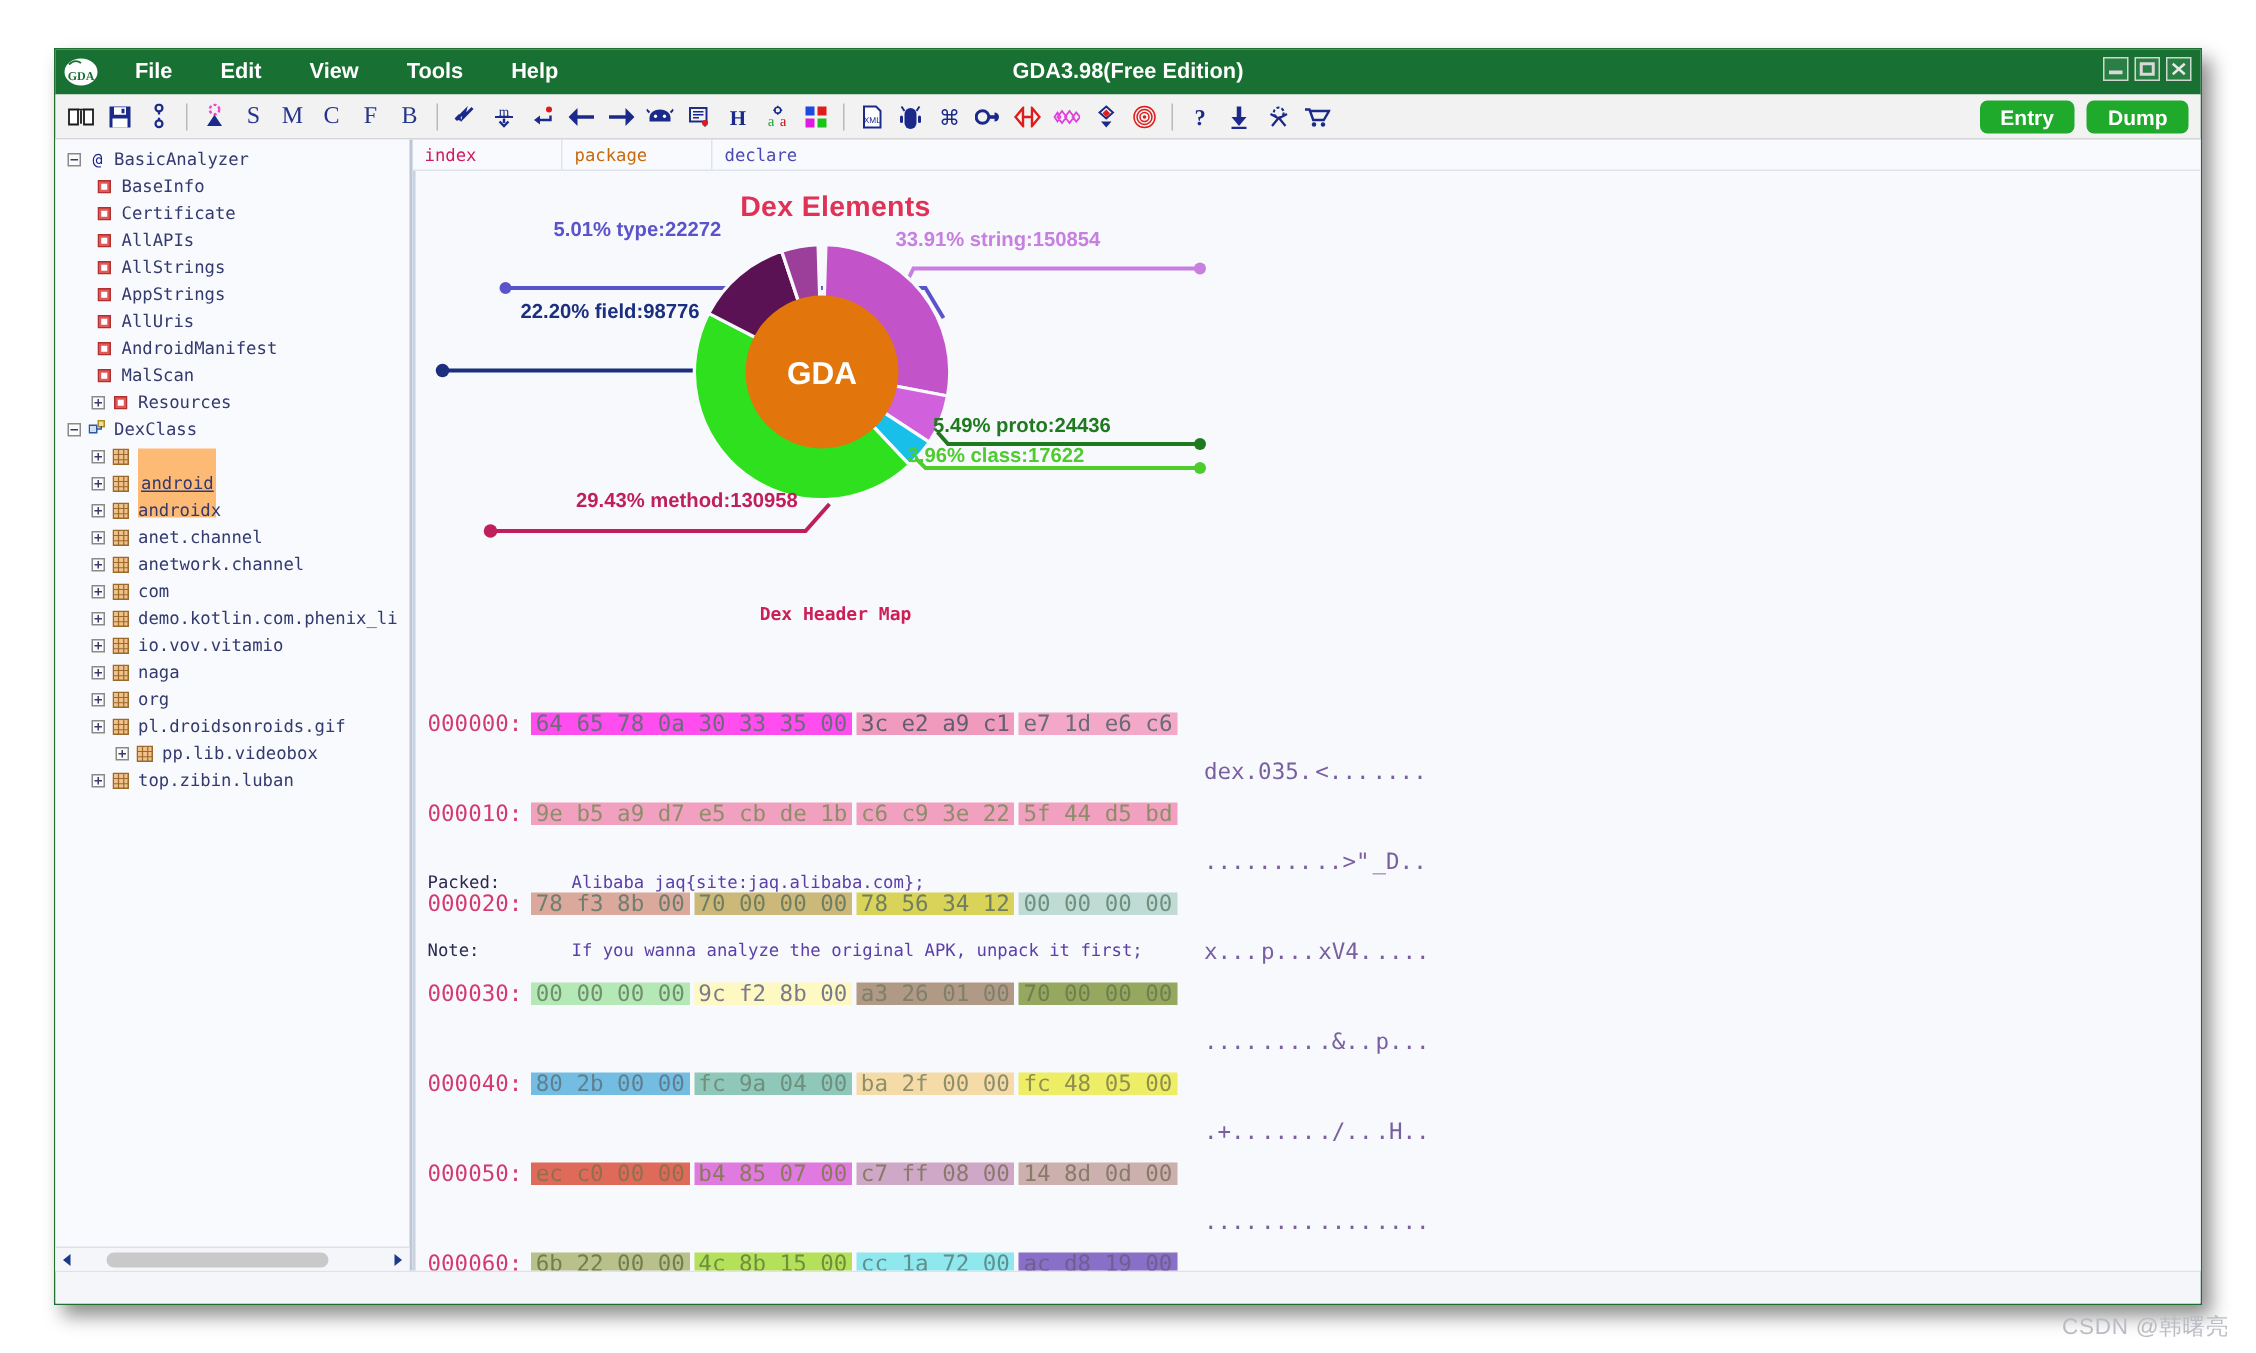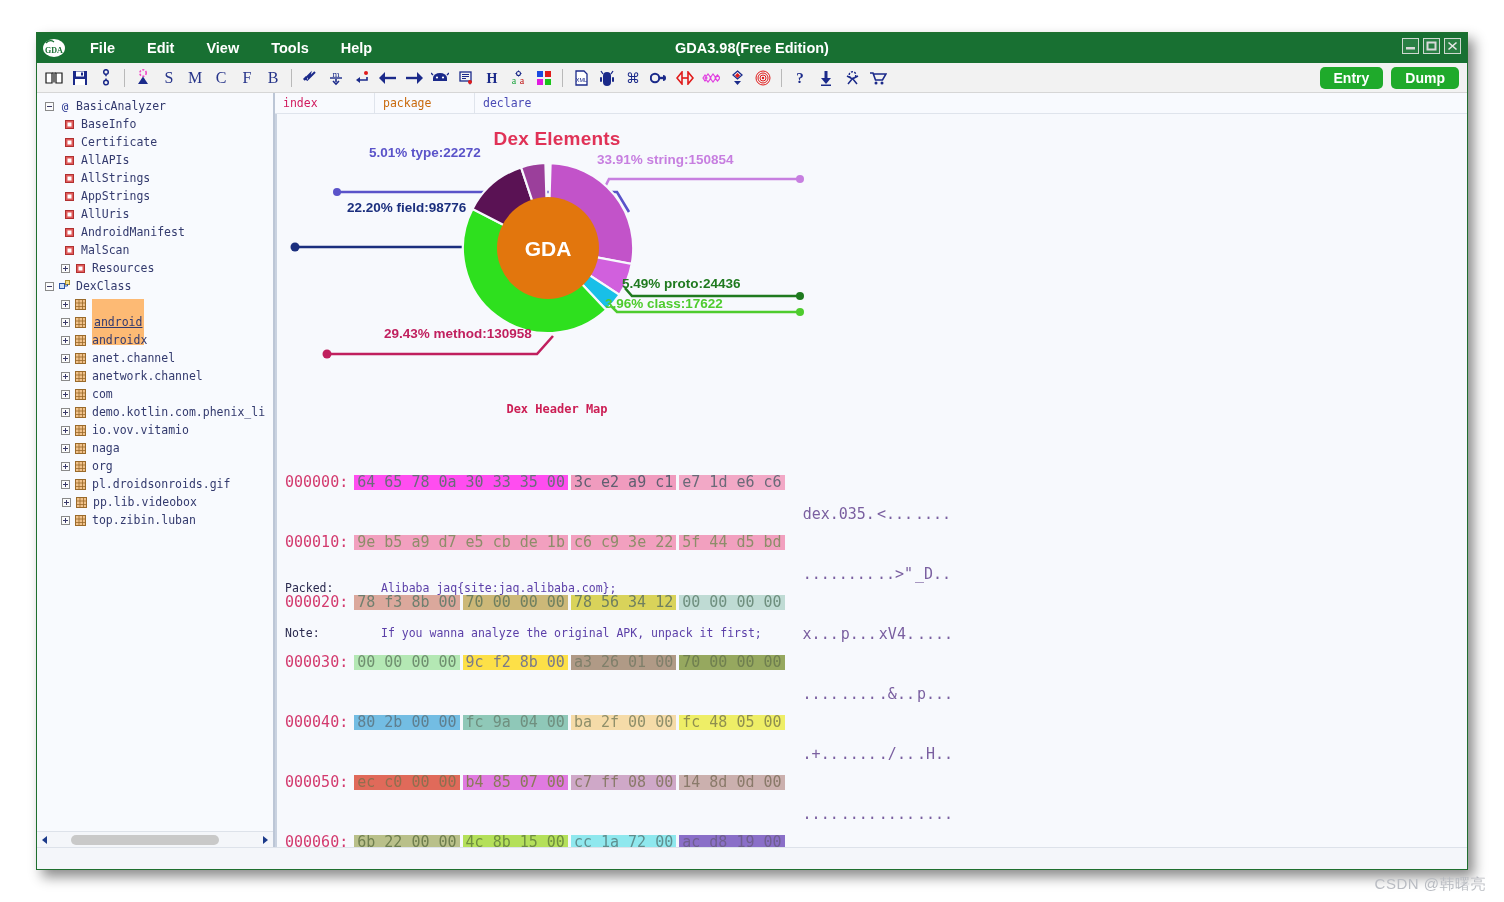--- a/index.html
+++ b/index.html
@@ -677,21 +677,21 @@
         <div class="tree-row indent-1" style="padding-left:24px">
           <span class="expander plus"></span>
           <span class="ico">
               <svg width="11" height="11" viewBox="0 0 11 11">
                 <rect x="0.5" y="0.5" width="10" height="10" fill="#f0c18a" stroke="#9a6a2a"></rect>
                 <path d="M4 0.5v10 M7.5 0.5v10 M0.5 4h10 M0.5 7.5h10" stroke="#9a6a2a" stroke-width="0.8"></path>
               </svg>
             </span>
           <span class="leaf-label">pl.droidsonroids.gif</span>
         </div>
-        <div class="tree-row indent-1" style="padding-left:25px">
+        <div class="tree-row indent-1" style="padding-left:40px">
           <span class="expander plus"></span>
           <span class="ico">
               <svg width="11" height="11" viewBox="0 0 11 11">
                 <rect x="0.5" y="0.5" width="10" height="10" fill="#f0c18a" stroke="#9a6a2a"></rect>
                 <path d="M4 0.5v10 M7.5 0.5v10 M0.5 4h10 M0.5 7.5h10" stroke="#9a6a2a" stroke-width="0.8"></path>
               </svg>
             </span>
           <span class="leaf-label">pp.lib.videobox</span>
         </div>
         <div class="tree-row indent-1" style="padding-left:24px">
@@ -833,21 +833,21 @@
               <span class="asc-grp" style="background:#dba89c;color:#7a5fa0">x...</span>
               <span class="asc-grp" style="background:#ccb878;color:#7a5fa0">p...</span>
               <span class="asc-grp" style="background:#d9d35a;color:#7a5fa0">xV4.</span>
               <span class="asc-grp" style="background:#bfdbd4;color:#7a5fa0">....</span>
             </span>
           </div>
           
           <div class="hex-line">
             <span class="hex-off">000030:</span>
             <span class="hex-grp" style="background:#b4e8b4;color:#6f8f6f">00 00 00 00</span>
-            <span class="hex-grp" style="background:#fde047;color:#7a7a8a">9c f2 8b 00</span>
+            <span class="hex-grp" style="background:#fef9c3;color:#7a7a8a">9c f2 8b 00</span>
             <span class="hex-grp" style="background:#b09a86;color:#7f7f6a">a3 26 01 00</span>
             <span class="hex-grp" style="background:#96a85f;color:#6f7f4f">70 00 00 00</span>
             <span class="asc-wrap">
               <span class="asc-grp" style="background:#b4e8b4;color:#7a5fa0">....</span>
               <span class="asc-grp" style="background:#a98bab;color:#7a5fa0">....</span>
               <span class="asc-grp" style="background:#b09a86;color:#7a5fa0">.&amp;..</span>
               <span class="asc-grp" style="background:#96a85f;color:#7a5fa0">p...</span>
             </span>
           </div>
           

